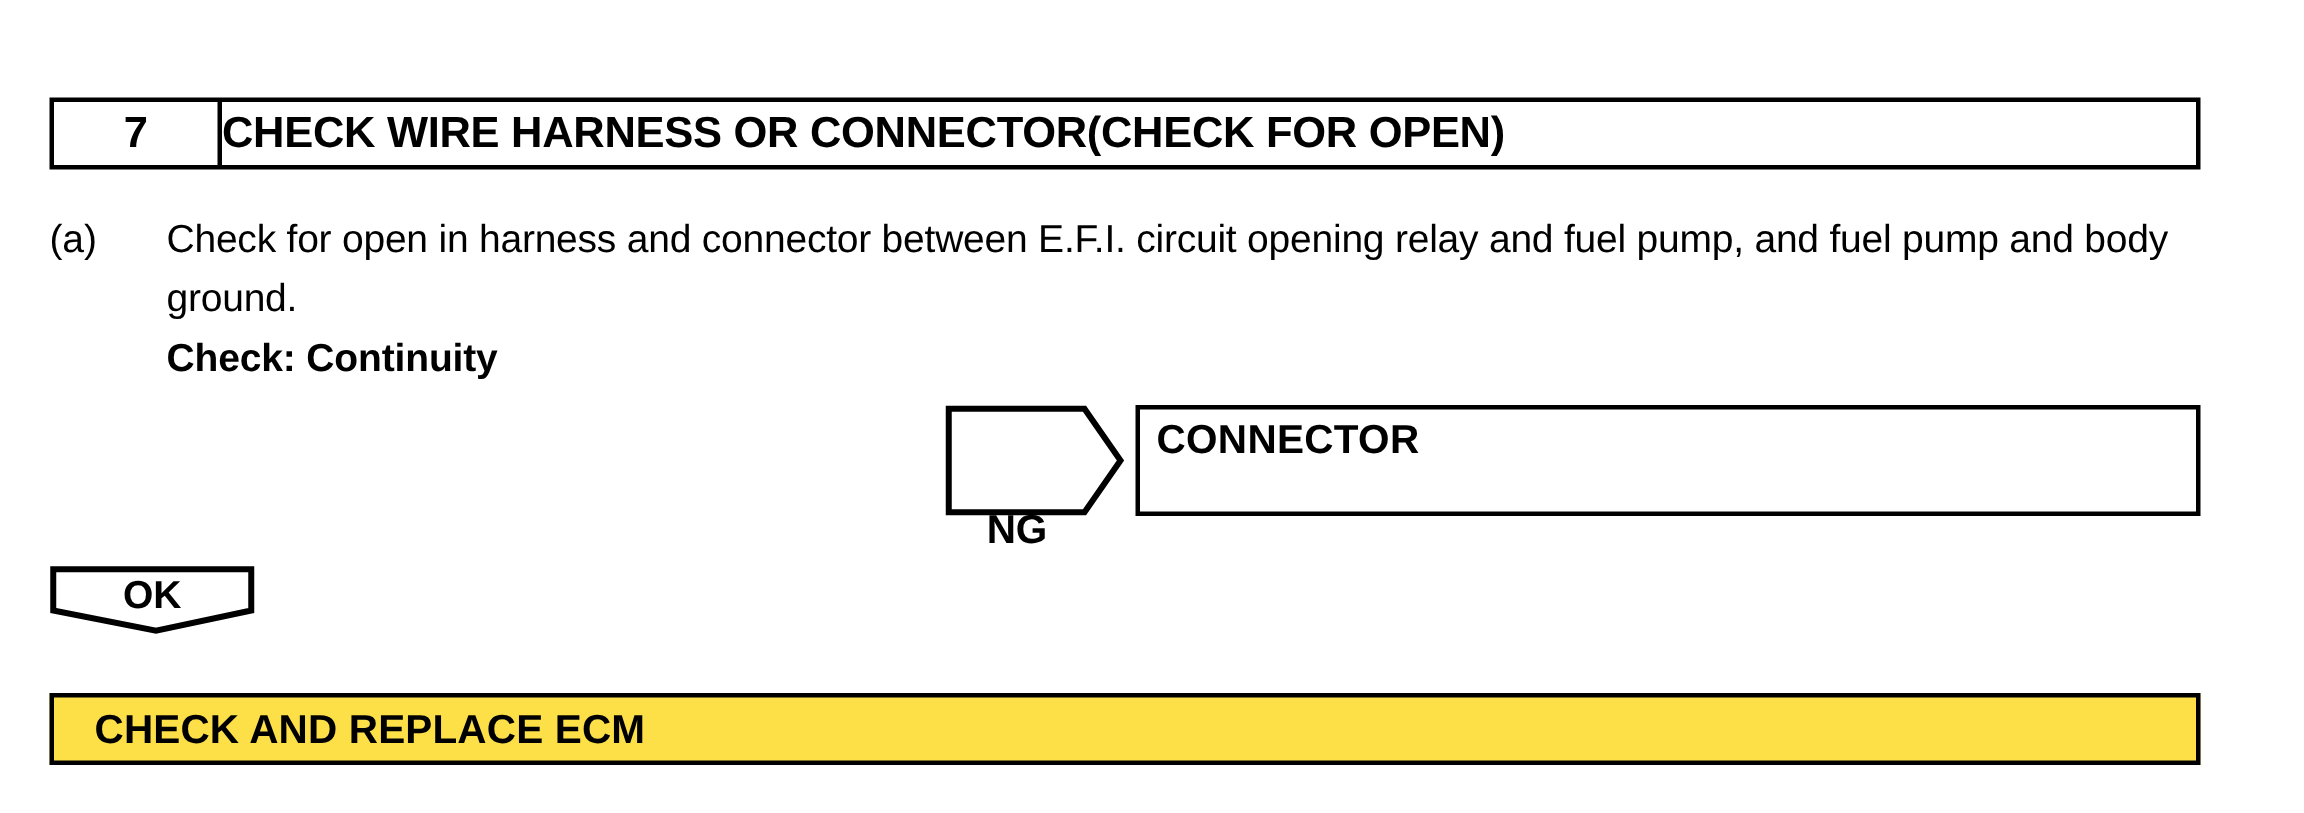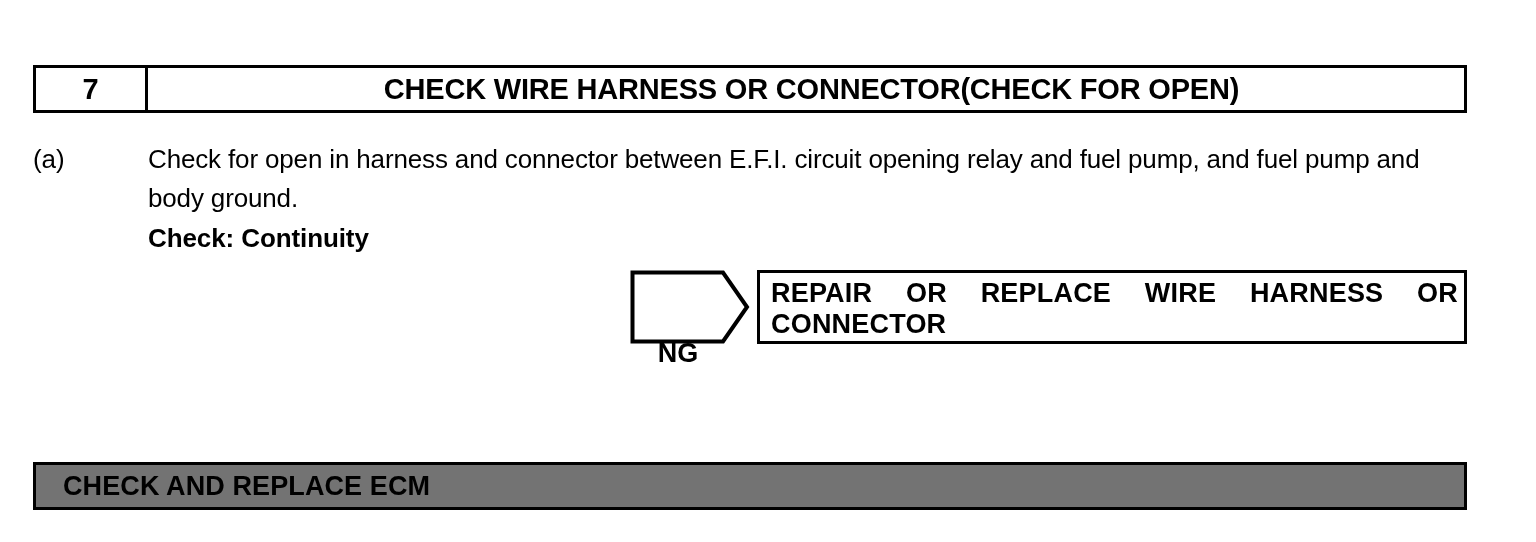--- a/index.html
+++ b/index.html
@@ -44,24 +44,22 @@
   }
   .step-number {
     font-size: 29px;
     font-weight: bold;
     line-height: 1;
   }
   .step-title-cell {
     flex: 1;
     display: flex;
     align-items: center;
-    padding-left: 11px;
     box-sizing: border-box;
     overflow: hidden;
-    justify-content: center;
   }
   .step-title {
     font-size: 29px;
     font-weight: bold;
     letter-spacing: -0.2px;
     white-space: nowrap;
     line-height: 1;
   }
 
   
@@ -77,21 +75,20 @@
   }
   .instruction-marker {
     width: 78px;
     flex: 0 0 78px;
     font-size: 26px;
     line-height: 39px;
     letter-spacing: -0.1px;
   }
   .instruction-body {
     flex: 1;
-    margin-left: 37px;
   }
   .instruction-text {
     font-size: 26px;
     line-height: 39px;
     letter-spacing: -0.15px;
     max-width: 1362px;
   }
   .instruction-result {
     font-size: 26px;
     line-height: 39px;
@@ -189,21 +186,21 @@
 
   
   .outcome-box {
     position: absolute;
     left: 33px;
     top: 462px;
     width: 1434px;
     height: 48px;
     border: 3px solid #000;
     box-sizing: border-box;
-    background: #737373;
+    background: #fde047;
     display: flex;
     align-items: center;
     padding-left: 27px;
   }
   .outcome-text {
     font-size: 27px;
     font-weight: bold;
     letter-spacing: 0.1px;
     line-height: 1;
   }
@@ -234,24 +231,29 @@
 
   <div class="ng-branch">
     <div class="ng-tag">
       <svg viewBox="0 0 120 74" width="120" height="74" preserveAspectRatio="none" aria-hidden="true">
         <polygon points="2.5,2.5 93,2.5 117,37 93,71.5 2.5,71.5" fill="#ffffff" stroke="#000000" stroke-width="4" stroke-linejoin="miter"></polygon>
       </svg>
       <div class="ng-tag-label">NG</div>
     </div>
     <div class="action-box">
       <div class="action-box-text">
-        <span class="just-line">REPAIR OR REPLACE WIRE HARNESS OR</span>
         <span>CONNECTOR</span>
       </div>
     </div>
   </div>
 
+  <div class="ok-tag">
+    <svg viewBox="0 0 137 46" width="137" height="46" preserveAspectRatio="none" aria-hidden="true">
+      <polygon points="2.5,2.5 134.5,2.5 134.5,30 71,43.5 2.5,30" fill="#ffffff" stroke="#000000" stroke-width="4" stroke-linejoin="miter"></polygon>
+    </svg>
+    <div class="ok-tag-label">OK</div>
+  </div>
 
   <div class="outcome-box">
     <span class="outcome-text">CHECK AND REPLACE ECM</span>
   </div>
 
 </div>
 
 </body></html>

